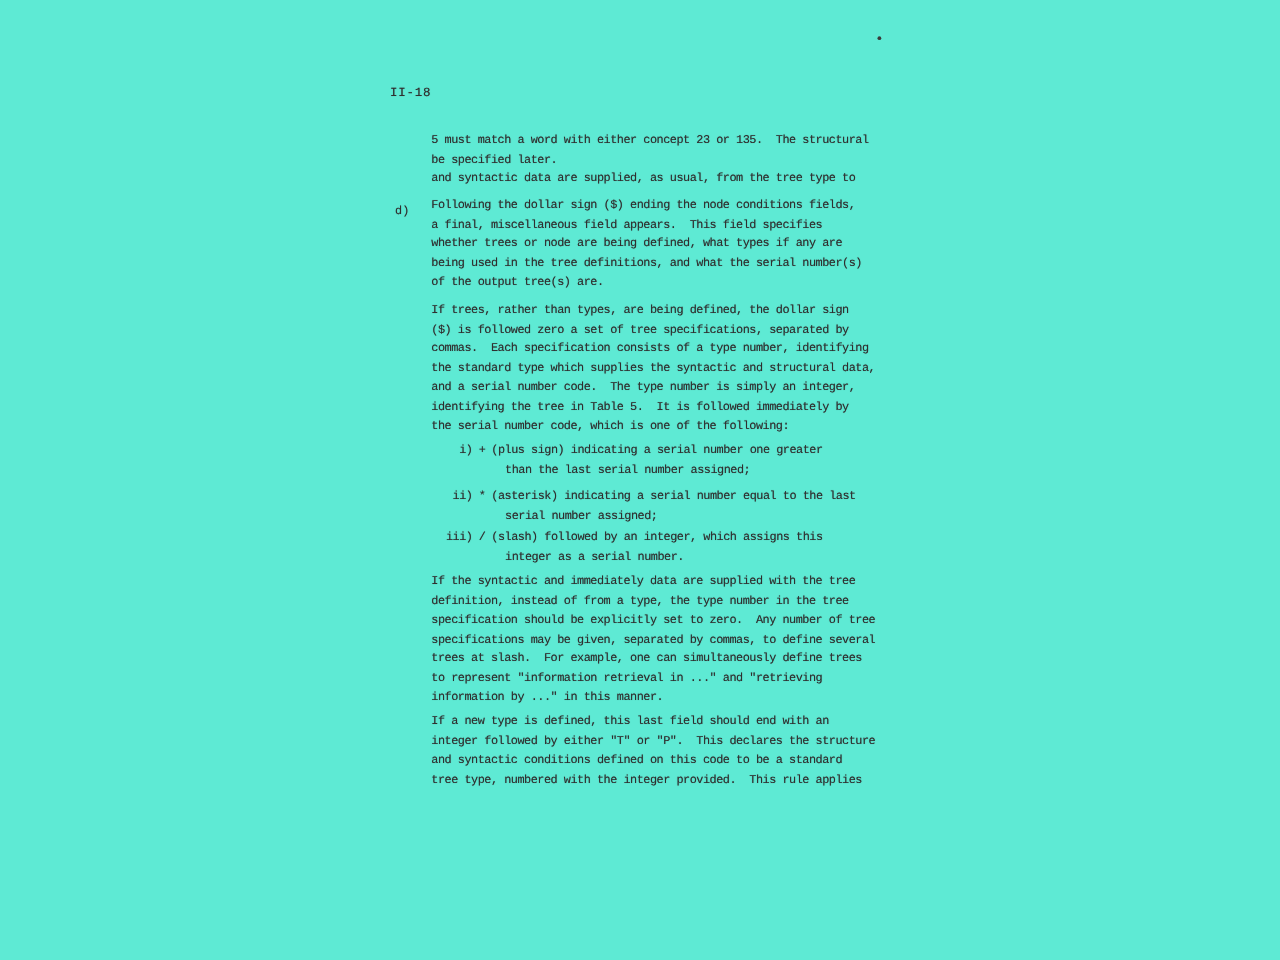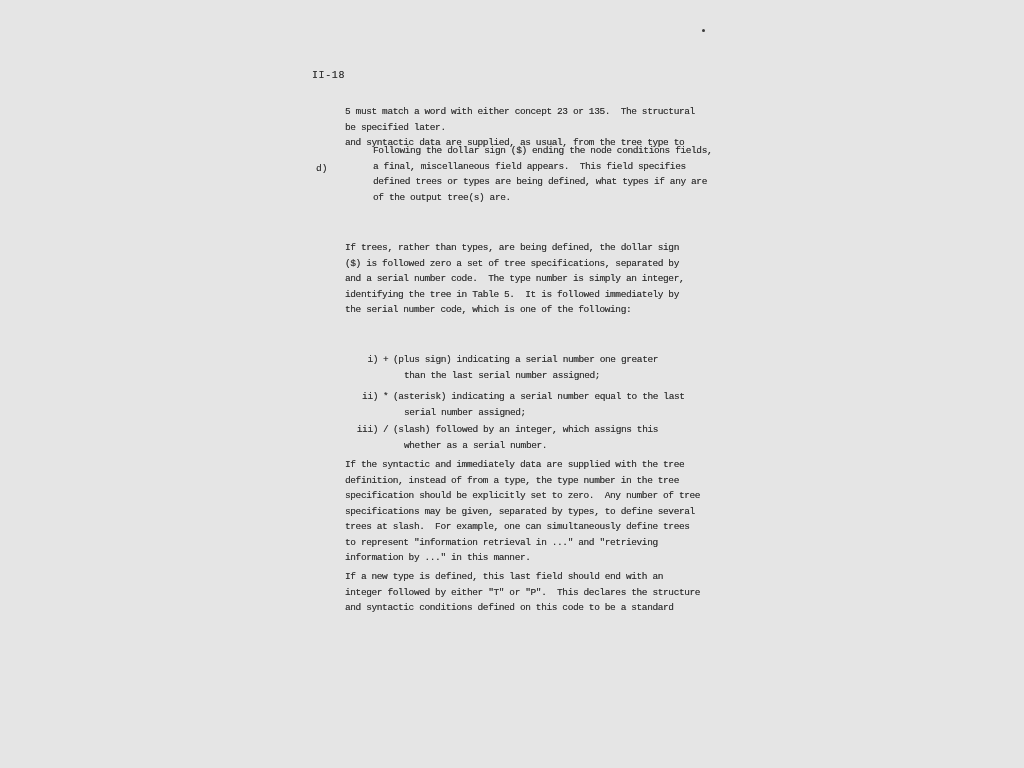--- a/index.html
+++ b/index.html
@@ -3,36 +3,36 @@
 <meta charset="utf-8">
 <style>
   html,body{margin:0;padding:0;}
   body{
     width:1024px;height:768px;
     background:#ffffff;
     overflow:hidden;
     position:relative;
     font-family:"Liberation Mono","DejaVu Sans Mono",monospace;
   }
-  .page{position:absolute;inset:0;background:#e5e5e5;padding-left:16px;}
+  .page{position:absolute;inset:0;background:#5eead4;padding-left:16px;}
   .ink{
     color:#2f2f2f;
     text-shadow:0 0 0.6px rgba(47,47,47,0.55);
   }
   .pagenum{
     position:absolute;left:312px;top:70px;
     font-size:10px;letter-spacing:0.6px;
   }
   .para{
     position:absolute;left:345px;
     font-size:9.5px;letter-spacing:-0.4px;line-height:15.5px;
   }
   .ln{white-space:pre;height:15.5px;}
   .p1{top:104px;}
-  .pd{top:143px;margin-left:28px;}
+  .pd{top:156px;}
   .p2{top:240px;}
   .p3{top:457px;}
   .p4{top:569px;}
   .dmark{
     position:absolute;left:316px;top:161px;
     font-size:9.5px;line-height:15.5px;
   }
   .li{
     position:absolute;left:0;
     font-size:9.5px;letter-spacing:-0.4px;line-height:15.5px;
@@ -59,27 +59,30 @@
   <div class="para p1 ink">
       <div class="ln">5 must match a word with either concept 23 or 135.  The structural</div>
       <div class="ln">be specified later.</div>
       <div class="ln">and syntactic data are supplied, as usual, from the tree type to</div>
     </div>
 
   <div class="dmark ink">d)</div>
   <div class="para pd ink">
       <div class="ln">Following the dollar sign ($) ending the node conditions fields,</div>
       <div class="ln">a final, miscellaneous field appears.  This field specifies</div>
-      <div class="ln">defined trees or types are being defined, what types if any are</div>
+      <div class="ln">whether trees or node are being defined, what types if any are</div>
+      <div class="ln">being used in the tree definitions, and what the serial number(s)</div>
       <div class="ln">of the output tree(s) are.</div>
     </div>
 
   <div class="para p2 ink">
       <div class="ln">If trees, rather than types, are being defined, the dollar sign</div>
       <div class="ln">($) is followed zero a set of tree specifications, separated by</div>
+      <div class="ln">commas.  Each specification consists of a type number, identifying</div>
+      <div class="ln">the standard type which supplies the syntactic and structural data,</div>
       <div class="ln">and a serial number code.  The type number is simply an integer,</div>
       <div class="ln">identifying the tree in Table 5.  It is followed immediately by</div>
       <div class="ln">the serial number code, which is one of the following:</div>
     </div>
 
   <div class="li li1 ink">
     <span class="m">i)</span>
     <span class="sym">+</span>
     <div class="lt">
       <div class="ln">(plus sign) indicating a serial number one greater</div>
@@ -94,33 +97,34 @@
       <div class="ln">(asterisk) indicating a serial number equal to the last</div>
       <div class="ln cont">serial number assigned;</div>
     </div>
   </div>
 
   <div class="li li3 ink">
     <span class="m">iii)</span>
     <span class="sym">/</span>
     <div class="lt">
       <div class="ln">(slash) followed by an integer, which assigns this</div>
-      <div class="ln cont">whether as a serial number.</div>
+      <div class="ln cont">integer as a serial number.</div>
     </div>
   </div>
 
   <div class="para p3 ink">
       <div class="ln">If the syntactic and immediately data are supplied with the tree</div>
       <div class="ln">definition, instead of from a type, the type number in the tree</div>
       <div class="ln">specification should be explicitly set to zero.  Any number of tree</div>
-      <div class="ln">specifications may be given, separated by types, to define several</div>
+      <div class="ln">specifications may be given, separated by commas, to define several</div>
       <div class="ln">trees at slash.  For example, one can simultaneously define trees</div>
       <div class="ln">to represent "information retrieval in ..." and "retrieving</div>
       <div class="ln">information by ..." in this manner.</div>
     </div>
 
   <div class="para p4 ink">
       <div class="ln">If a new type is defined, this last field should end with an</div>
       <div class="ln">integer followed by either "T" or "P".  This declares the structure</div>
       <div class="ln">and syntactic conditions defined on this code to be a standard</div>
+      <div class="ln">tree type, numbered with the integer provided.  This rule applies</div>
     </div>
 
 </div>
 
 </body></html>

